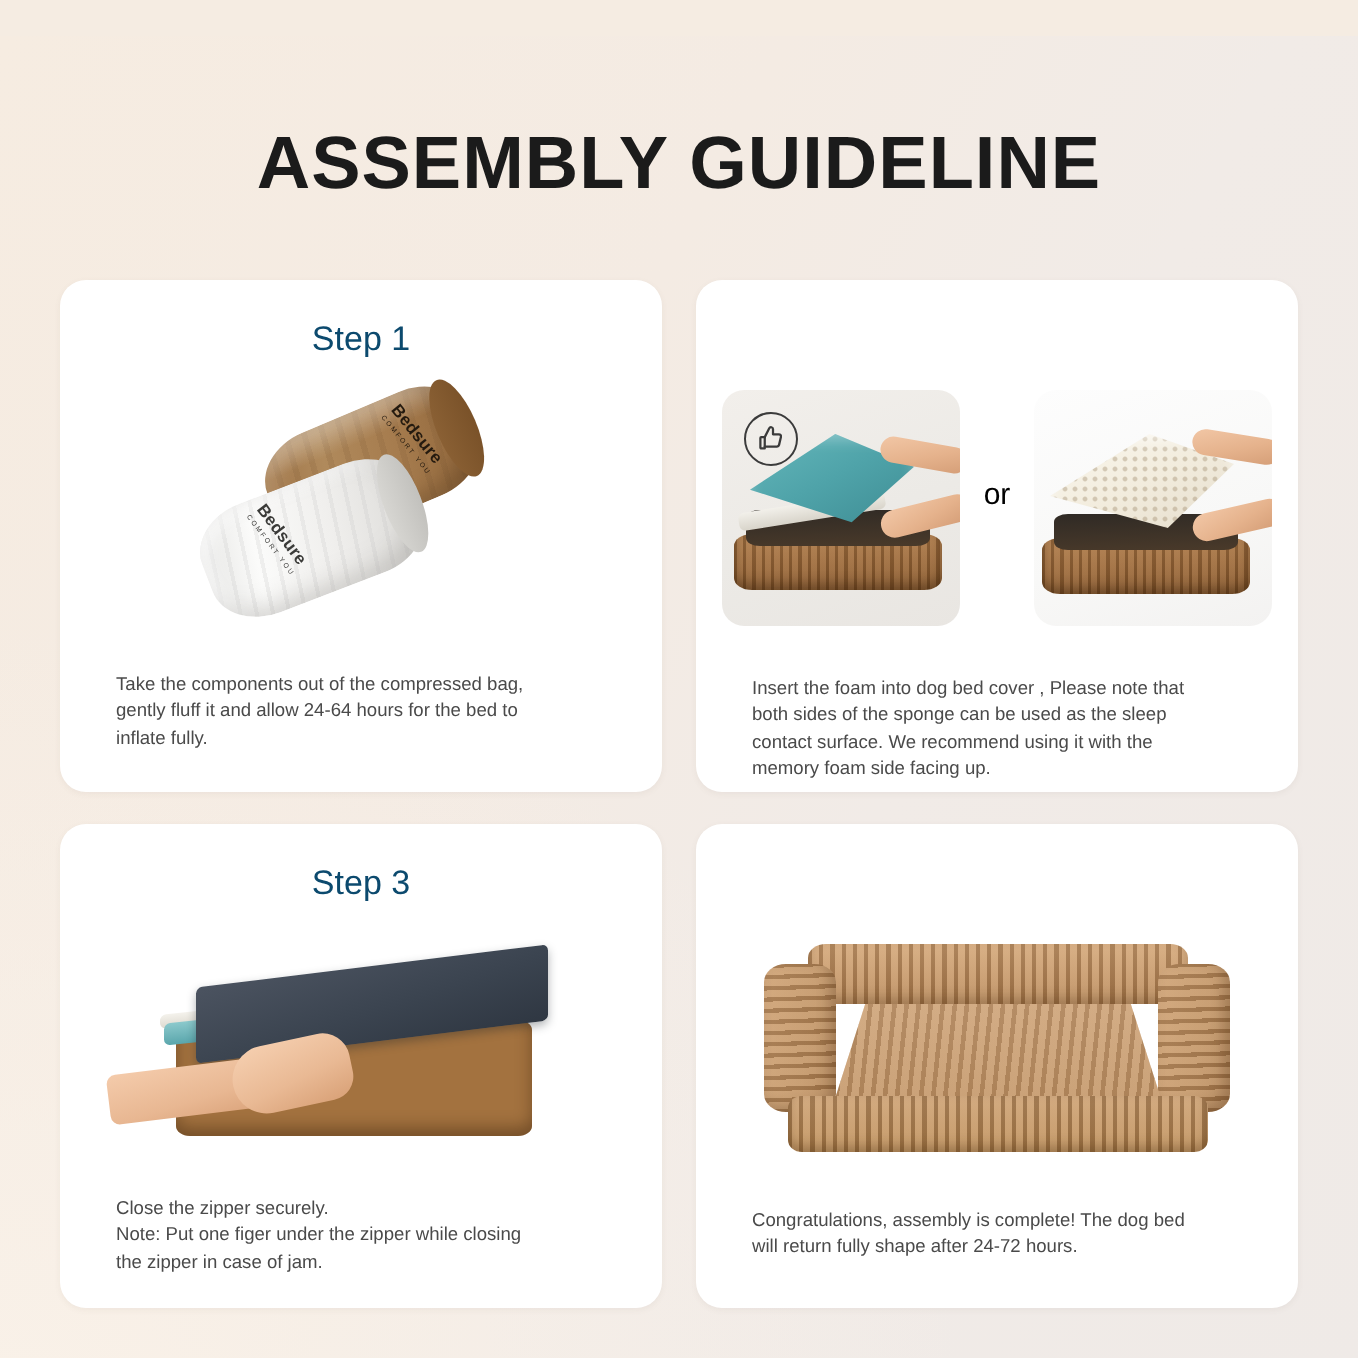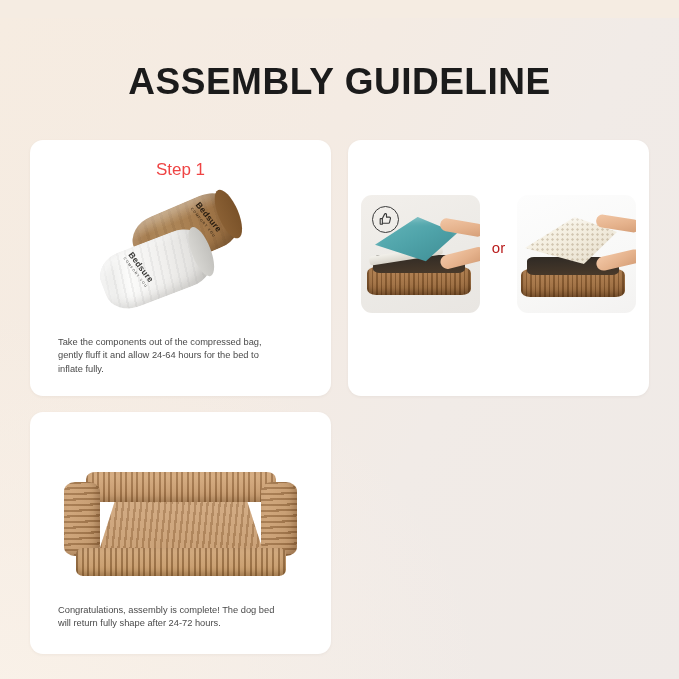--- a/index.html
+++ b/index.html
@@ -60,21 +60,21 @@
   }
   .step-title {
     position: absolute;
     top: 19px;
     left: 0;
     width: 100%;
     text-align: center;
     font-size: 17px;
     line-height: 22px;
     font-weight: 400;
-    color: #ef4444;
+    color: #0c4a6e;
   }
   .body-text {
     position: absolute;
     left: 28px;
     right: 18px;
     font-size: 9.3px;
     line-height: 13.4px;
     color: #4a4a4a;
     white-space: pre-line;
   }
@@ -185,21 +185,21 @@
     background: linear-gradient(160deg, #fdfdfd 0%, #f8f8f7 60%, #f3f2f1 100%);
   }
   .or-text {
     position: absolute;
     left: 0;
     right: 0;
     top: 44px;
     width: 275px;
     text-align: center;
     font-size: 15px;
-    color: #b91c1c;
+    color: #000000;
   }
 
   
   .bed-base {
     position: absolute;
     border-radius: 9px / 6px;
     background:
       repeating-linear-gradient(90deg, rgba(90,56,26,0.38) 0 1.6px, rgba(205,160,118,0.25) 1.6px 4.6px),
       linear-gradient(178deg, #b07f4e 0%, #9a6a3c 48%, #7d5128 100%);
     box-shadow: inset 0 -3px 6px rgba(60,36,14,0.45);
@@ -439,22 +439,42 @@
         <div class="panel panel-right">
           <div class="bed-base" style="left:4px; top:74px; width:104px; height:28px;"></div>
           <div class="bed-top" style="left:10px; top:62px; width:92px; height:18px;"></div>
           <div class="foam-egg" style="left:8px; top:22px; width:92px; height:50px; clip-path:polygon(54% 0%, 100% 30%, 64% 94%, 0% 62%); border-radius:4px;"></div>
           <div class="hand" style="right:-4px; top:22px; width:44px; height:13px; transform:rotate(9deg);"></div>
           <div class="hand" style="right:-6px; top:58px; width:46px; height:14px; transform:rotate(-13deg);"></div>
         </div>
 
       </div>
 
+      <div class="body-text" style="top:198px;">Insert the foam into dog bed cover , Please note that
+both sides of the sponge can be used as the sleep
+contact surface. We recommend using it with the
+memory foam side facing up.</div>
     </div>
 
+    <div class="card">
+      <div class="step-title">Step 3</div>
+
+      <div class="art3">
+        <div class="bed3-body"></div>
+        <div class="white3"></div>
+        <div class="teal3"></div>
+        <div class="cover3"></div>
+        <div class="arm3"></div>
+        <div class="hand3"></div>
+      </div>
+
+      <div class="body-text" style="top:186px;">Close the zipper securely.
+Note:  Put one figer under the zipper while closing
+the zipper in case of jam.</div>
+    </div>
 
     <div class="card">
 
       <div class="art4">
         <div class="b4-backrest"></div>
         <div class="b4-arm b4-arm-l"></div>
         <div class="b4-arm b4-arm-r"></div>
         <div class="b4-seat"></div>
         <div class="b4-front"></div>
       </div>

